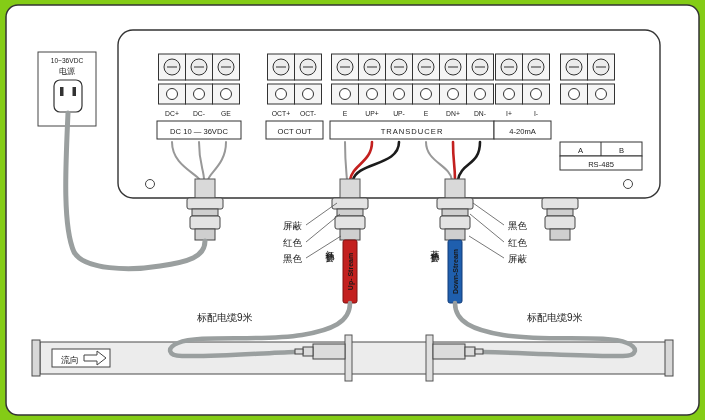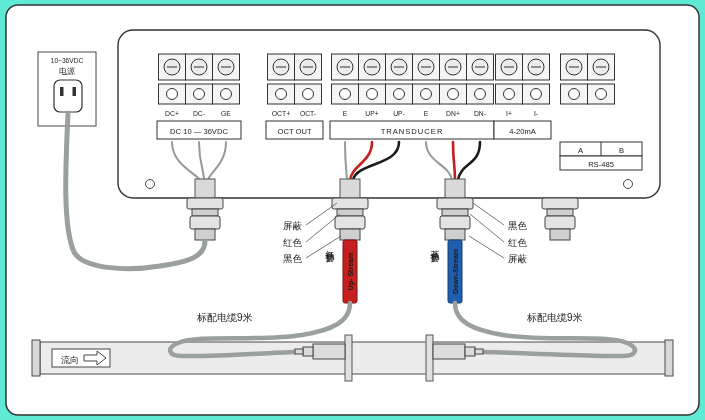--- a/index.html
+++ b/index.html
@@ -1,16 +1,16 @@
 <!DOCTYPE html>
 <html><head>
 <meta charset="utf-8">
 <style>
   html,body{margin:0;padding:0;background:#fff;}
-  #stage{position:relative;width:705px;height:420px;background:#5eead4;overflow:hidden;}
+  #stage{position:relative;width:705px;height:420px;background:#84cc16;overflow:hidden;}
   svg{display:block;}
   svg text{font-family:"Liberation Sans","DejaVu Sans",sans-serif;fill:#1a1a1a;}
   .pin{font-size:6.8px;text-anchor:middle;}
   .boxlab{font-size:7.6px;text-anchor:middle;}
   .cjk{font-size:9.5px;}
   .vtext{writing-mode:vertical-rl;text-orientation:upright;font-size:9px;letter-spacing:1px;}
   .sleevetxt{font-size:7px;font-weight:bold;text-anchor:middle;}
   .note{font-size:10px;}
 </style>
 </head>

